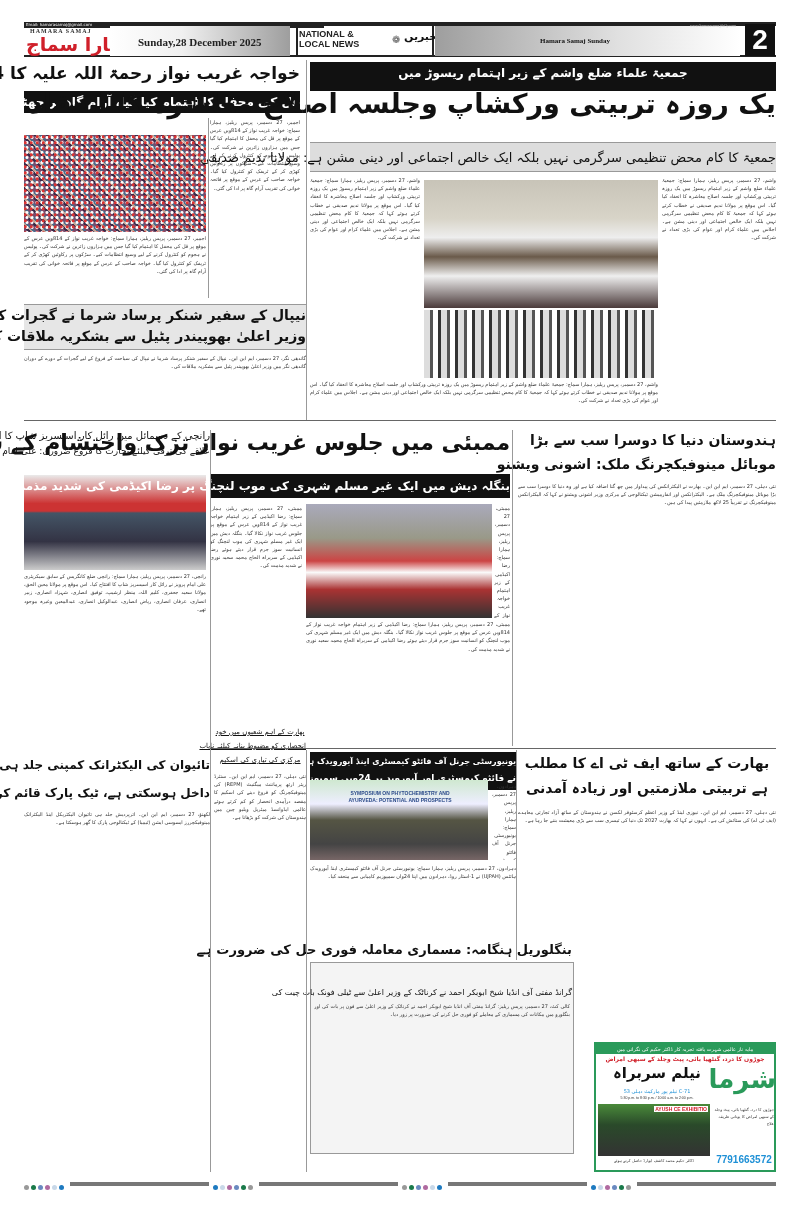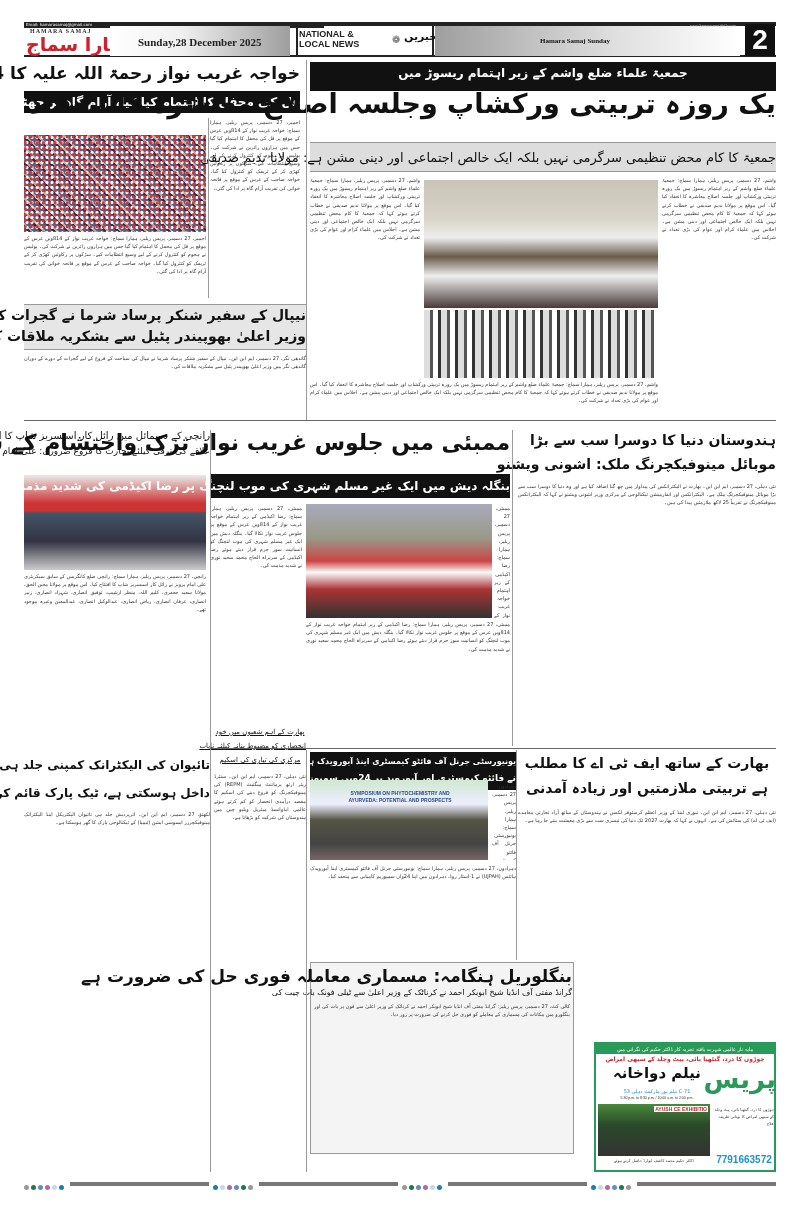--- a/index.html
+++ b/index.html
@@ -119,29 +119,29 @@
   <div style="position:absolute;left:30px;top:10px;width:120px;font-size:5px;font-weight:bold;color:#2b4a8a;text-align:center;line-height:7px;font-family:'Liberation Sans',sans-serif">SYMPOSIUM ON PHYTOCHEMISTRY AND AYURVEDA: POTENTIAL AND PROSPECTS</div>
 </div>
 <div class="abs body-text" style="left:492px;top:782px;width:24px;height:78px">دہرادون، 27 دسمبر، پریس ریلیز، ہمارا سماج: یونیورسٹی جرنل آف فائٹو کیمسٹری اینڈ آیورویدک ہائٹس (UJPAH) نے 1-اسٹار روڈ، دہرادون میں اپنا 24واں سمپوزیم کامیابی سے منعقد کیا۔</div>
 <div class="abs body-text" style="left:310px;top:864px;width:206px;height:92px">دہرادون، 27 دسمبر، پریس ریلیز، ہمارا سماج: یونیورسٹی جرنل آف فائٹو کیمسٹری اینڈ آیورویدک ہائٹس (UJPAH) نے 1-اسٹار روڈ، دہرادون میں اپنا 24واں سمپوزیم کامیابی سے منعقد کیا۔</div>
 
 <div class="abs h2" style="left:518px;top:755px;width:258px;text-align:center;font-size:14px">بھارت کے ساتھ ایف ٹی اے کا مطلب</div>
 <div class="abs h2" style="left:518px;top:780px;width:258px;text-align:center;font-size:14px">ہے تربیتی ملازمتیں اور زیادہ آمدنی</div>
 <div class="abs body-text" style="left:518px;top:808px;width:258px;height:232px">نئی دہلی، 27 دسمبر، ایم این این۔ نیوزی لینڈ کے وزیر اعظم کرسٹوفر لکسن نے ہندوستان کے ساتھ آزاد تجارتی معاہدے (ایف ٹی اے) کی ستائش کی ہے۔ انہوں نے کہا کہ بھارت 2027 تک دنیا کی تیسری سب سے بڑی معیشت بننے جا رہا ہے۔</div>
 
 <div class="abs" style="left:310px;top:962px;width:264px;height:192px;border:1px solid #999;background:#f4f4f4"></div>
-<div class="abs h2" style="left:312px;top:966px;width:260px;font-size:17px">بنگلوریل ہنگامہ: مسماری معاملہ فوری حل کی ضرورت ہے</div>
+<div class="abs h2" style="left:312px;top:942px;width:260px;font-size:13px">بنگلوریل ہنگامہ: مسماری معاملہ فوری حل کی ضرورت ہے</div>
 <div class="abs h3" style="left:312px;top:988px;width:260px;text-align:center;font-size:8px">گرانڈ مفتی آف انڈیا شیخ ابوبکر احمد نے کرناٹک کے وزیر اعلیٰ سے ٹیلی فونک بات چیت کی</div>
 <div class="abs body-text" style="left:314px;top:1002px;width:256px;height:148px">کالی کٹ، 27 دسمبر، پریس ریلیز: گرانڈ مفتی آف انڈیا شیخ ابوبکر احمد نے کرناٹک کے وزیر اعلیٰ سے فون پر بات کی اور بنگلورو میں مکانات کی مسماری کے معاملے کو فوری حل کرنے کی ضرورت پر زور دیا۔</div>
 
 <div class="abs ad" style="left:594px;top:1042px;width:182px;height:130px">
   <div style="position:absolute;left:0;top:0;width:100%;height:10px;background:#2a9a5a;color:#fff;font-size:5px;line-height:10px;text-align:center;direction:rtl;white-space:nowrap;overflow:hidden">مایہ ناز عالمی شہرت یافتہ تجربہ کار ڈاکٹر حکیم کی نگرانی میں</div>
   <div style="position:absolute;left:0;top:11px;width:100%;font-size:6px;font-weight:bold;color:#d0202a;text-align:center;direction:rtl;white-space:nowrap">جوڑوں کا درد، گنٹھیا بائی، پیٹ وجلد کے سبھی امراض</div>
-  <div style="position:absolute;left:2px;top:20px;width:118px;font-size:15px;font-weight:900;color:#111;text-align:center;direction:rtl;white-space:nowrap">نیلم دواخانہ</div>
-  <div style="position:absolute;left:122px;top:20px;width:58px;font-size:26px;font-weight:bold;color:#2a9a5a;text-align:center;direction:rtl">پریس</div>
+  <div style="position:absolute;left:2px;top:20px;width:118px;font-size:15px;font-weight:900;color:#111;text-align:center;direction:rtl;white-space:nowrap">نیلم سربراہ</div>
+  <div style="position:absolute;left:122px;top:20px;width:58px;font-size:26px;font-weight:bold;color:#2a9a5a;text-align:center;direction:rtl">شرما</div>
   <div style="position:absolute;left:2px;top:44px;width:118px;font-size:5px;color:#1e90d6;text-align:center;direction:rtl">C-71 نیلم پور مارکیٹ دہلی 53</div>
   <div style="position:absolute;left:2px;top:52px;width:118px;font-size:3.5px;color:#333;text-align:center;white-space:nowrap;font-family:'Liberation Sans',sans-serif">5:30 p.m. to 8:30 p.m. / 10:00 a.m. to 2:00 p.m.</div>
   <div style="position:absolute;left:2px;top:60px;width:112px;height:52px;background:linear-gradient(180deg,#4a8a3a 0%,#2a4a2a 40%,#333 100%);overflow:hidden">
     <div style="position:absolute;right:2px;top:2px;font-size:5px;color:#d0202a;font-weight:bold;font-family:'Liberation Sans',sans-serif;background:#fff;padding:0 1px">AYUSH CE EXHIBITIO</div>
   </div>
   <div style="position:absolute;left:2px;top:114px;width:112px;font-size:4px;color:#333;text-align:center;direction:rtl;white-space:nowrap">ڈاکٹر حکیم محمد کاشف ایوارڈ حاصل کرتے ہوئے</div>
   <div style="position:absolute;left:118px;top:62px;width:60px;height:40px;font-size:4px;color:#333;text-align:right;direction:rtl;line-height:7px;overflow:hidden">جوڑوں کا درد، گنٹھیا بائی، پیٹ وجلد کے سبھی امراض کا یونانی طریقہ علاج</div>
   <div style="position:absolute;left:116px;top:110px;width:64px;font-size:10px;font-weight:900;color:#1e90d6;text-align:center;font-family:'Liberation Sans',sans-serif">7791663572</div>
 </div>
 

